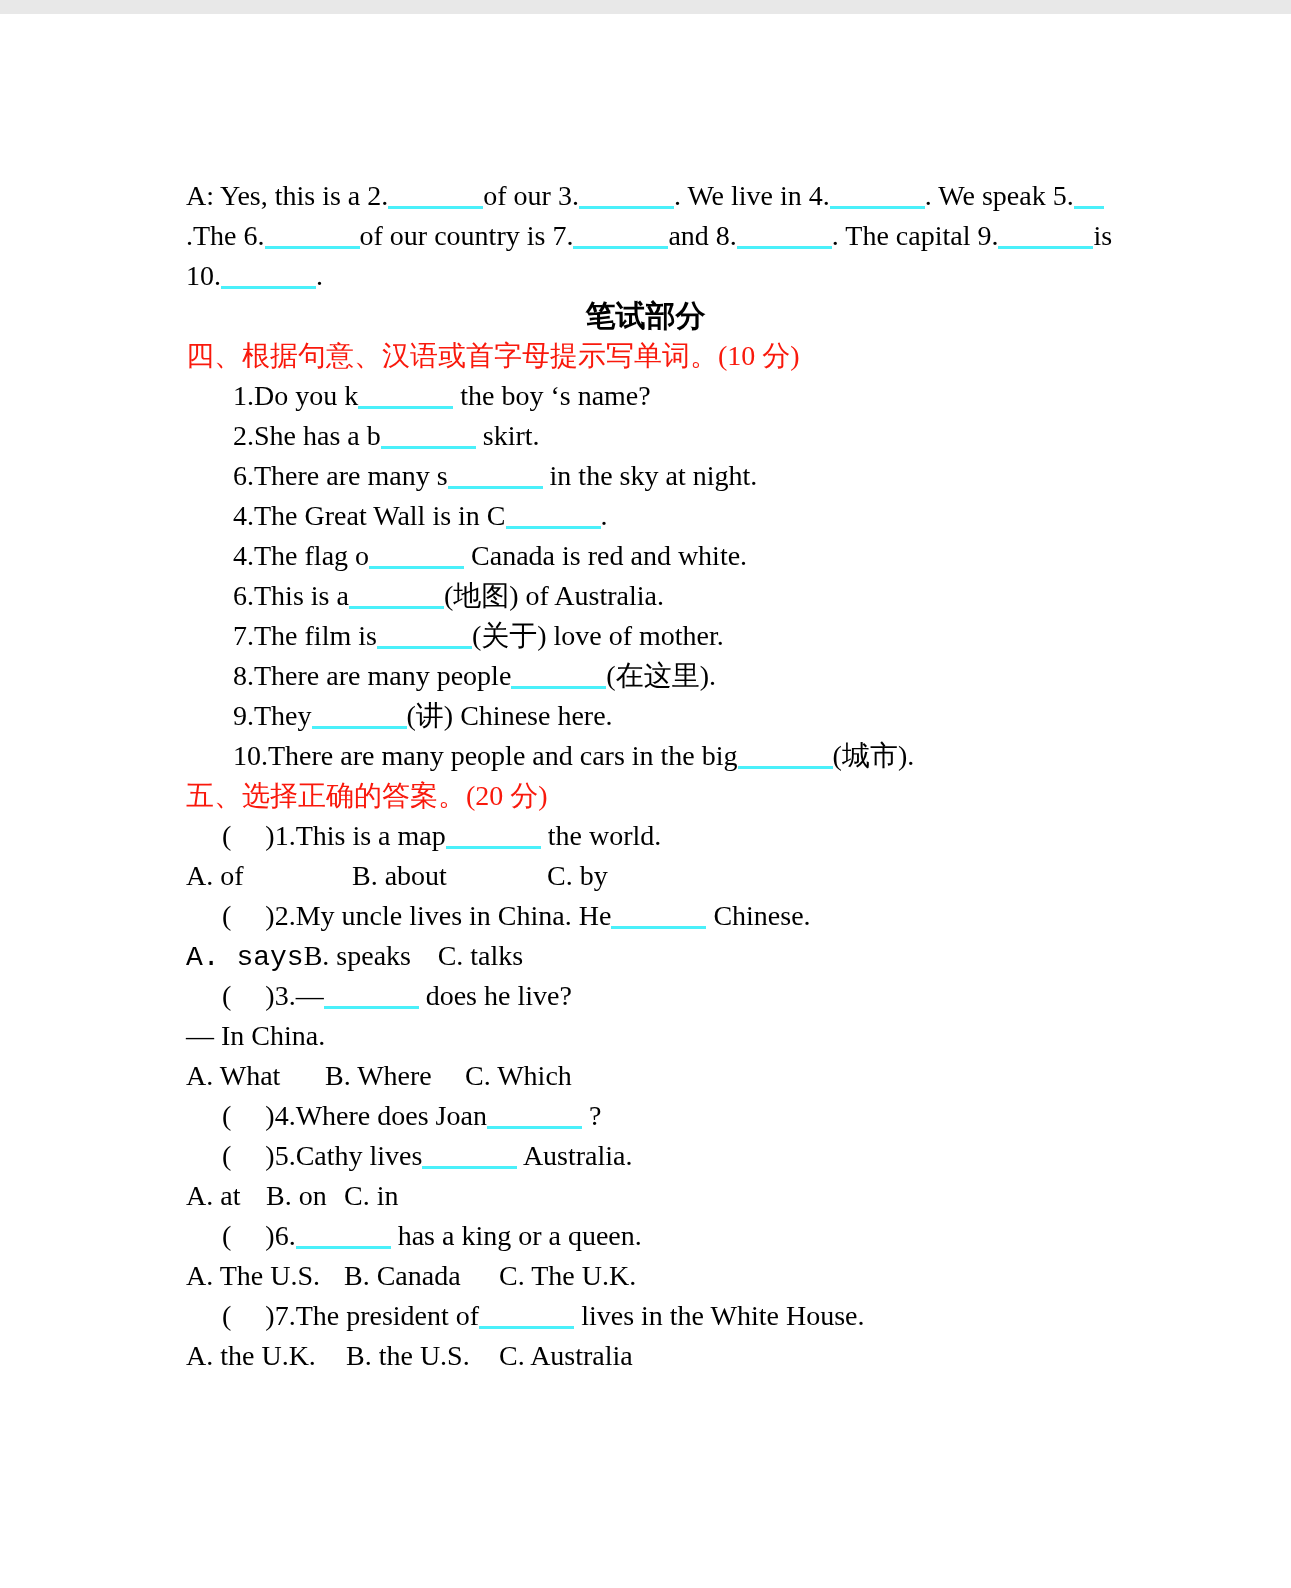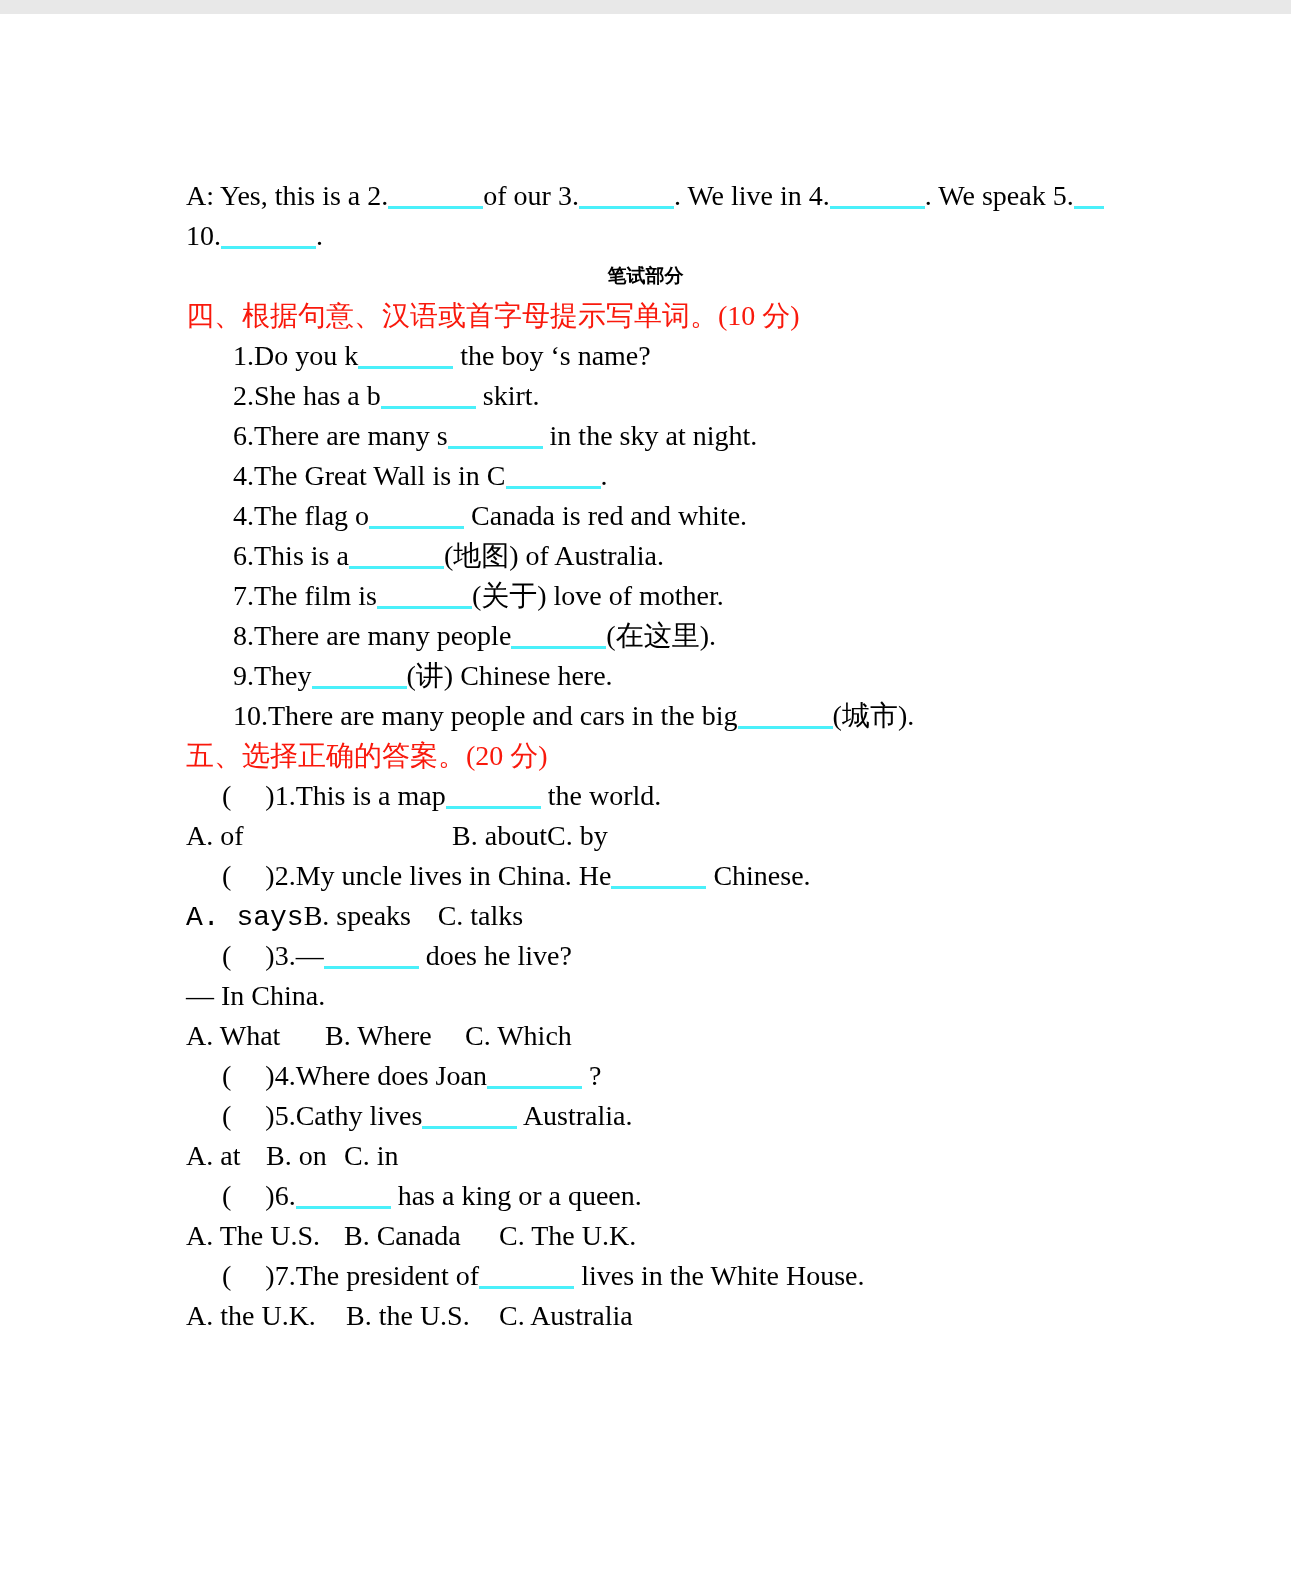--- a/index.html
+++ b/index.html
@@ -17,46 +17,47 @@
     color:var(--text);
     font-family:"Liberation Serif","DejaVu Serif",serif;
     font-size:28px;
     overflow:hidden;
   }
   .content{padding-top:162px;}
   .line{height:40px;line-height:40px;white-space:nowrap;}
   .flush{padding-left:186px;}
   .item{padding-left:233px;}
   .bracket{padding-left:222px;}
-  .center-heading{text-align:center;font-weight:bold;font-size:19px;}
+  .center-heading{text-align:center;font-weight:bold;font-size:30px;}
   .red{color:var(--accent-red);}
   .blank{
     display:inline-block;
     width:95px;height:12px;
     border-bottom:3px solid var(--underline-cyan);
     vertical-align:-4px;
   }
   .blank.short{width:30px;}
   .paren-gap{display:inline-block;width:34px;}
   .opts span{display:inline-block;}
-  .o1 span:nth-child(1){min-width:166px;} .o1 span:nth-child(2){min-width:195px;text-align:right;}
+  .o1 span:nth-child(1){min-width:166px;} .o1 span:nth-child(2){min-width:195px;}
   .o2 span:nth-child(1){min-width:89px;font-family:Liberation Mono, monospace;}  .o2 span:nth-child(2){min-width:134px;}
   .o3 span:nth-child(1){min-width:139px;} .o3 span:nth-child(2){min-width:140px;}
   .o4 span:nth-child(1){min-width:160px;} .o4 span:nth-child(2){min-width:153px;}
   .o5 span:nth-child(1){min-width:80px;}  .o5 span:nth-child(2){min-width:78px;}
   .o6 span:nth-child(1){min-width:158px;} .o6 span:nth-child(2){min-width:155px;}
   .o7 span:nth-child(1){min-width:160px;} .o7 span:nth-child(2){min-width:153px;}
 </style>
 </head>
 <body>
 
 <div class="page">
   <div class="content">
 
     <div class="line flush"><span>A: Yes, this is a 2.</span><span class="blank"></span><span>of our 3.</span><span class="blank"></span><span>. We live in 4.</span><span class="blank"></span><span>. We speak 5.</span><span class="blank short"></span></div>
+    <div class="line flush"><span>.The 6.</span><span class="blank"></span><span>of our country is 7.</span><span class="blank"></span><span>and 8.</span><span class="blank"></span><span>. The capital 9.</span><span class="blank"></span><span>is</span></div>
     <div class="line flush"><span>10.</span><span class="blank"></span><span>.</span></div>
 
     <div class="line center-heading">笔试部分</div>
 
     <div class="line flush red">四、根据句意、汉语或首字母提示写单词。(10 分)</div>
 
     <div class="line item"><span>1.Do you k</span><span class="blank"></span><span> the boy ‘s name?</span></div>
     <div class="line item"><span>2.She has a b</span><span class="blank"></span><span> skirt.</span></div>
     <div class="line item"><span>6.There are many s</span><span class="blank"></span><span> in the sky at night.</span></div>
     <div class="line item"><span>4.The Great Wall is in C</span><span class="blank"></span><span>.</span></div>

